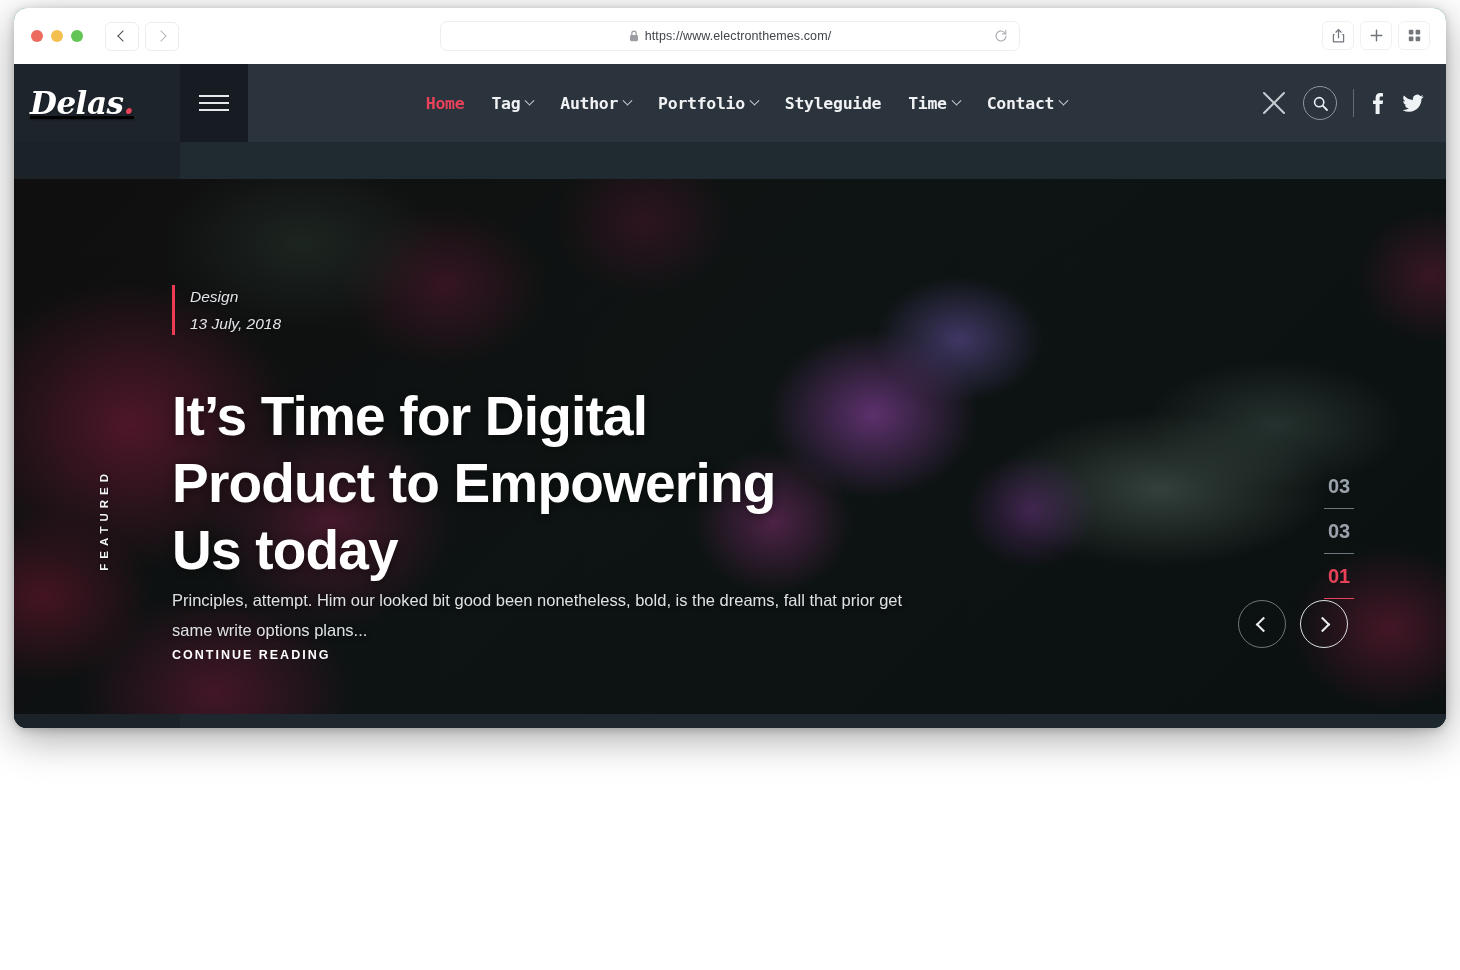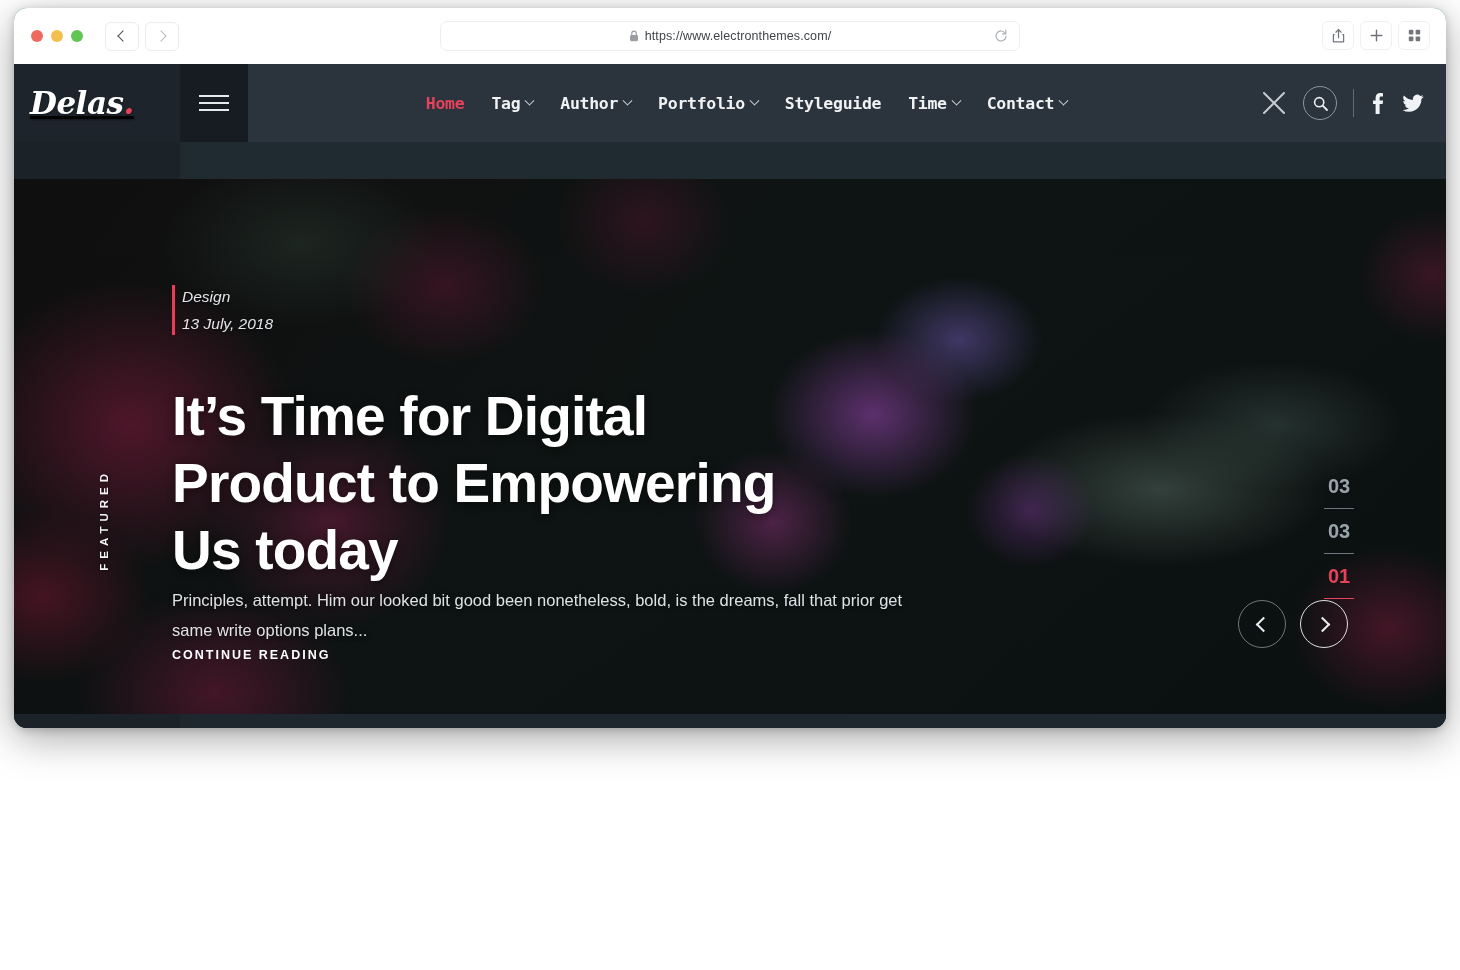--- a/index.html
+++ b/index.html
@@ -225,21 +225,21 @@
     text-shadow: 0 1px 3px rgba(0,0,0,.6);
   }
 
   .hero-content {
     position: absolute;
     left: 158px; top: 104px;
     width: 800px;
   }
   .meta-block {
     position: relative;
-    padding-left: 10px;
+    padding-left: 18px;
     margin-bottom: 46px;
   }
   .meta-bar {
     position: absolute; left: 0; top: 2px;
     width: 3px; height: 50px; background: #ec3b55;
   }
   .meta-cat, .meta-date {
     font-style: italic;
     font-size: 15.5px;
     color: #e2e5e8;

